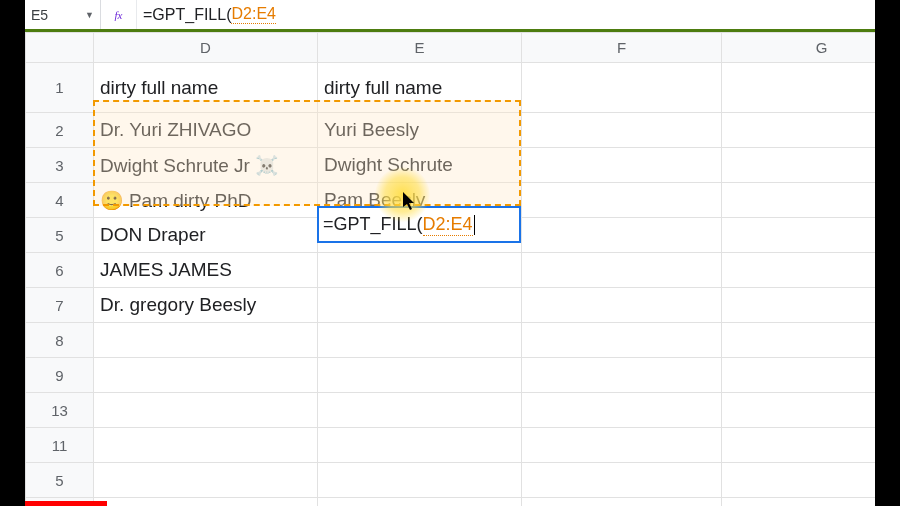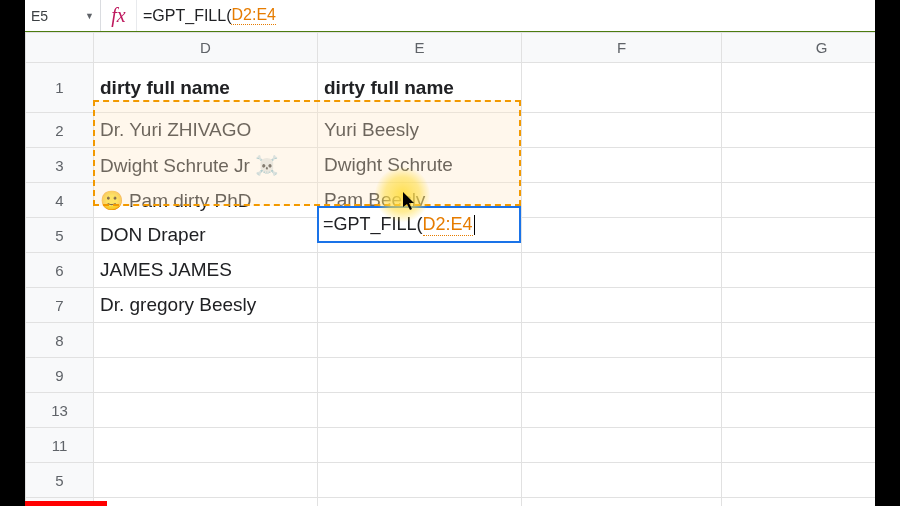--- a/index.html
+++ b/index.html
@@ -29,21 +29,21 @@
 
   
   .formula-bar {
     position: absolute;
     left: 25px;
     right: 25px;
     top: 0;
     height: 32px;
     display: flex;
     align-items: center;
-    border-bottom: 1px solid #4d7c0f;
+    border-bottom: 3px solid #4d7c0f;
     background: #fff;
     font-size: 15px;
   }
   .name-box {
     width: 75px;
     padding-left: 6px;
     color: #3c4043;
     font-size: 14px;
     display: flex;
     align-items: center;
@@ -51,24 +51,24 @@
   }
   .name-box .dd {
     margin-left: auto;
     margin-right: 6px;
     font-size: 9px;
     color: #5f6368;
   }
   .fx-sym {
     width: 36px;
     text-align: left;
-    color: #be185d;
+    color: #6d28d9;
     font-style: italic;
     font-family: "Times New Roman", serif;
-    font-size: 20px;
+    font-size: 11px;
     border-left: 1px solid #dadce0;
     height: 100%;
     display: flex;
     align-items: center;
     justify-content: center;
   }
   .formula-text {
     flex: 1;
     padding-left: 6px;
     white-space: nowrap;
@@ -118,21 +118,21 @@
     font-size: 15px;
   }
   th.rowhdr {
     background: #f8f9fa;
     width: 68px;
     text-align: center;
     font-size: 15px;
   }
   thead th { height: 30px; }
   tr.header-row td {
-    font-weight: 700;
+    font-weight: 400;
     height: 50px;
   }
   col.c-row { width: 68px; }
   col.c-D { width: 224px; }
   col.c-E { width: 204px; }
   col.c-F { width: 200px; }
   col.c-G { width: 200px; }
 
   
   .range-highlight {

